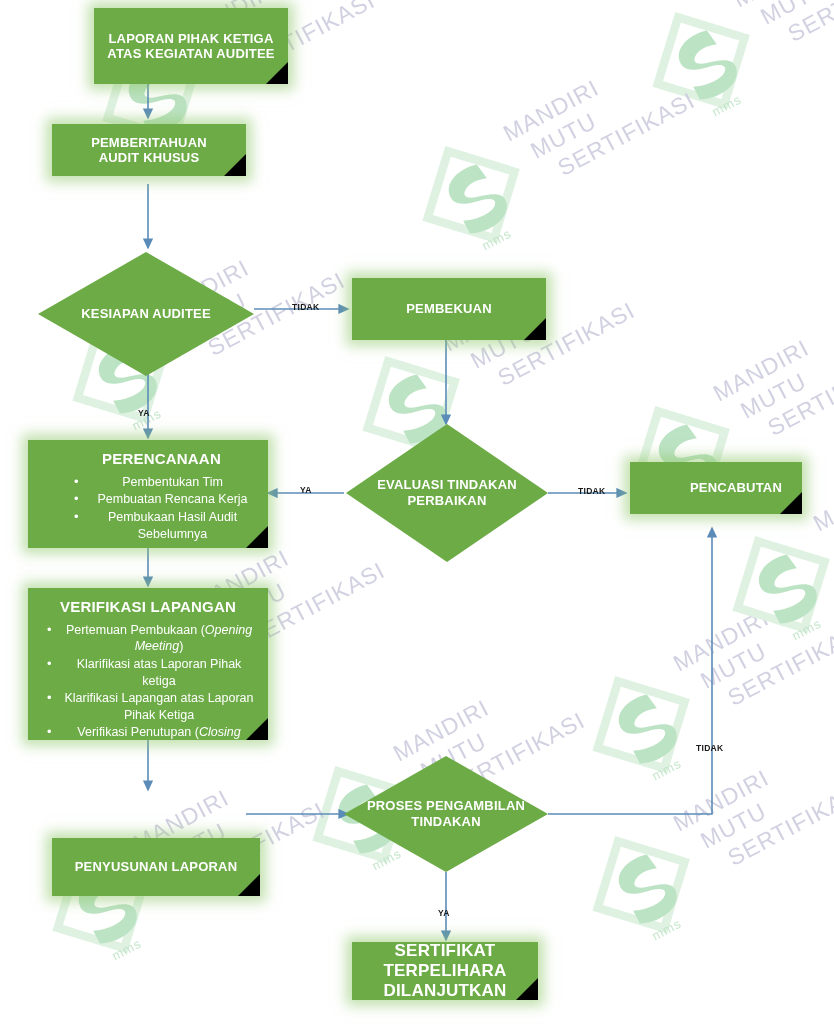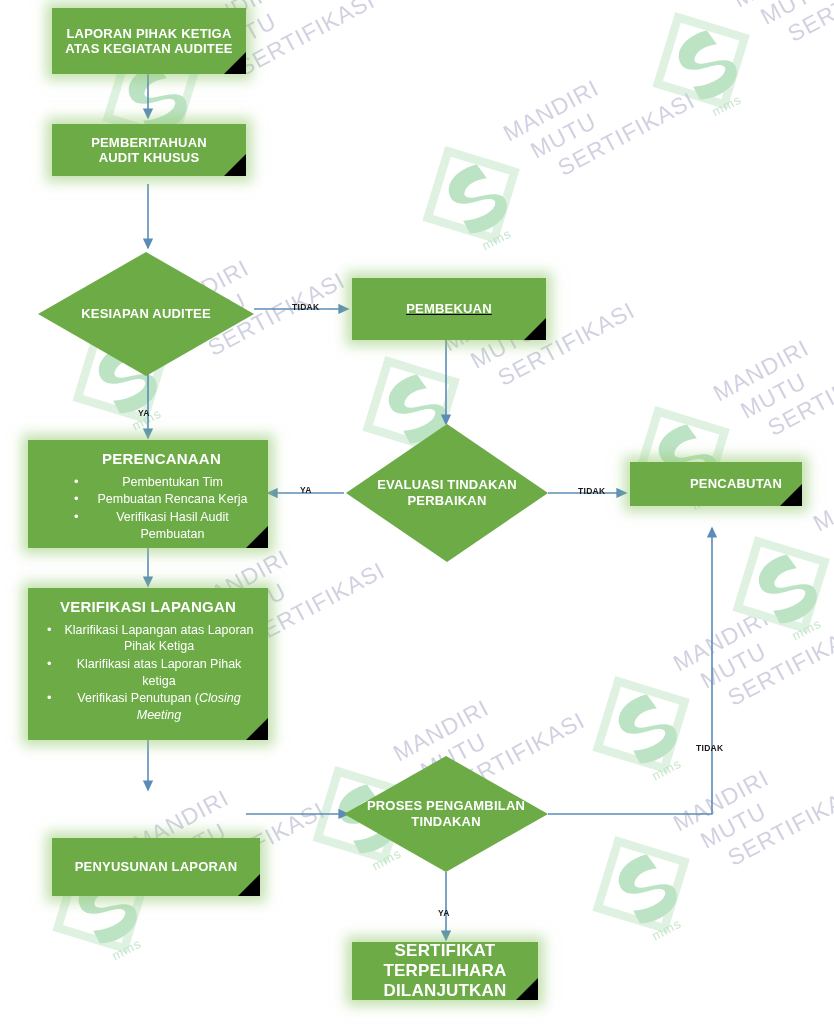--- a/index.html
+++ b/index.html
@@ -339,21 +339,21 @@
   </svg>
 
   <div class="edge-label" style="left:292px; top:302px;">TIDAK</div>
   <div class="edge-label" style="left:138px; top:408px;">YA</div>
   <div class="edge-label" style="left:300px; top:485px;">YA</div>
   <div class="edge-label" style="left:578px; top:486px;">TIDAK</div>
   <div class="edge-label" style="left:696px; top:743px;">TIDAK</div>
   <div class="edge-label" style="left:438px; top:908px;">YA</div>
 
   <div class="node" style="left:52px; top:8px; width:194px; height:58px;">
-    <div class="box centered" style="width:194px; height:66px;">
+    <div class="box centered" style="width:194px; height:76px;margin-left:42px;">
       <div class="box-title" style="font-size:13px;">
         <span>LAPORAN PIHAK KETIGA</span><br>
         <span>ATAS KEGIATAN AUDITEE</span>
       </div>
       <div class="fold"></div>
     </div>
   </div>
 
   <div class="node" style="left:52px; top:124px; width:194px; height:60px;">
     <div class="box centered" style="width:194px; height:52px;">
@@ -363,60 +363,61 @@
       </div>
       <div class="fold"></div>
     </div>
   </div>
 
   <div class="diamond" style="left:38px; top:252px; width:216px; height:124px;">
     <div class="dshape"></div>
     <div class="dlabel">KESIAPAN AUDITEE</div>
   </div>
 
-  <div class="node" style="left:352px; top:278px; width:194px; height:62px;text-decoration:underline;">
+  <div class="node" style="left:352px; top:278px; width:194px; height:62px;">
     <div class="box centered" style="width:194px; height:62px;">
       <div class="box-title" style="font-size:13px;">PEMBEKUAN</div>
       <div class="fold"></div>
     </div>
   </div>
 
   <div class="node" style="left:28px; top:440px; width:240px; height:108px;">
     <div class="box listed" style="width:240px; height:108px;padding-left:35px;">
       <div class="box-title">PERENCANAAN</div>
       <ul class="bullets">
         <li>Pembentukan Tim</li>
         <li>Pembuatan Rencana Kerja</li>
-        <li>Verifikasi Hasil Audit Pembuatan</li>
+        <li>Pembukaan Hasil Audit Sebelumnya</li>
       </ul>
       <div class="fold"></div>
     </div>
   </div>
 
   <div class="diamond" style="left:346px; top:424px; width:202px; height:138px;">
     <div class="dshape"></div>
     <div class="dlabel">
       <span>EVALUASI TINDAKAN</span><br>
       <span>PERBAIKAN</span>
     </div>
   </div>
 
   <div class="node" style="left:630px; top:462px; width:172px; height:64px;">
-    <div class="box centered" style="width:172px; height:44px;padding-left:40px;">
+    <div class="box centered" style="width:172px; height:52px;padding-left:40px;">
       <div class="box-title" style="font-size:13px;">PENCABUTAN</div>
       <div class="fold"></div>
     </div>
   </div>
 
   <div class="node" style="left:28px; top:588px; width:240px; height:152px;">
     <div class="box listed" style="width:240px; height:152px;">
       <div class="box-title">VERIFIKASI LAPANGAN</div>
       <ul class="bullets">
+        <li><span>Pertemuan Pembukaan (</span><i>Opening Meeting</i><span>)</span></li>
+        <li><span>Klarifikasi atas Laporan Pihak ketiga</span></li>
         <li><span>Klarifikasi Lapangan atas Laporan Pihak Ketiga</span></li>
-        <li><span>Klarifikasi atas Laporan Pihak ketiga</span></li>
         <li><span>Verifikasi Penutupan (</span><i>Closing Meeting</i></li>
       </ul>
       <div class="fold"></div>
     </div>
   </div>
 
   <div class="node" style="left:52px; top:790px; width:194px; height:58px;">
     <div class="box centered" style="width:208px; height:58px;margin-top:48px;">
       <div class="box-title" style="font-size:13px;">PENYUSUNAN LAPORAN</div>
       <div class="fold"></div>

